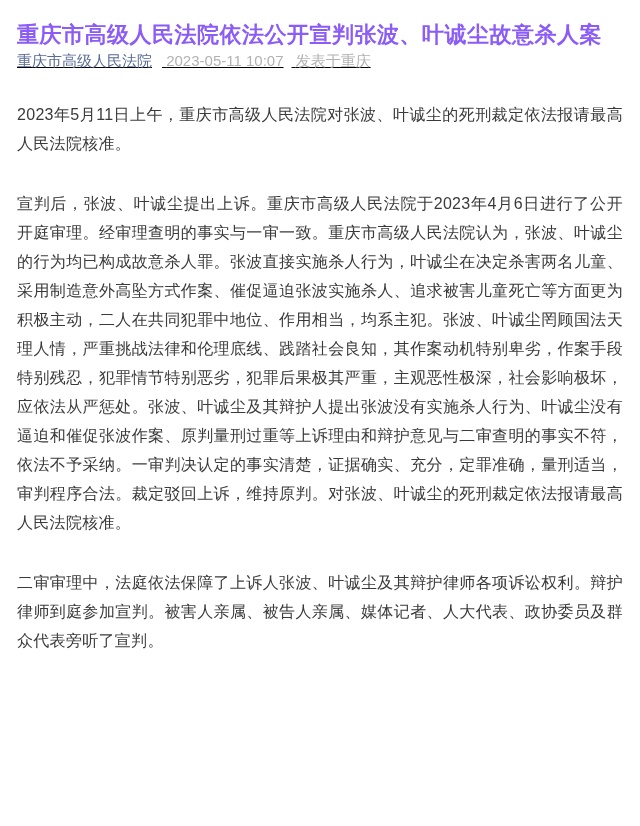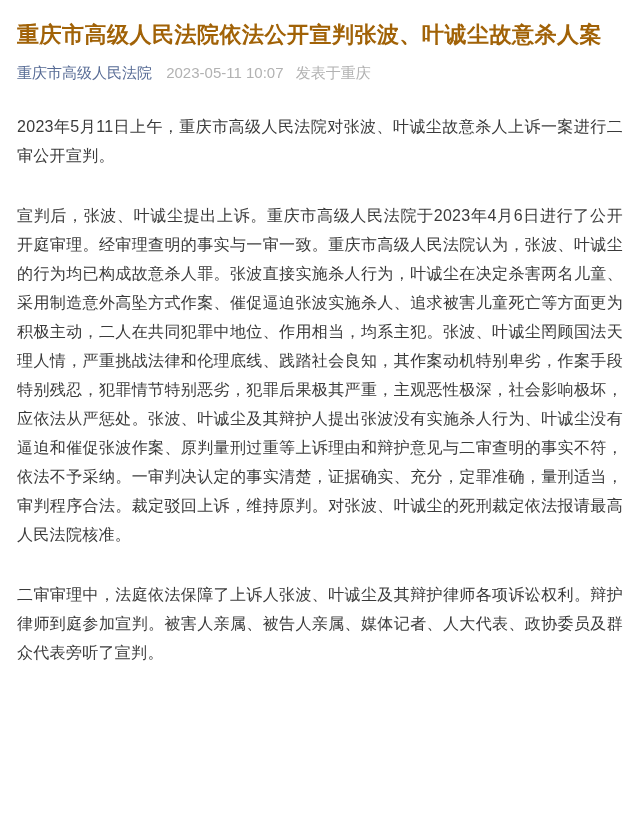--- a/index.html
+++ b/index.html
@@ -10,29 +10,30 @@
   .page {
     width: 640px;
     height: 826px;
     background: #ffffff;
     padding: 20px 17px 0 17px;
     overflow: hidden;
   }
   .title {
     font-size: 22px;
     font-weight: 700;
-    color: #a16207;
+    color: #8b5cf6;
     line-height: 1.4;
     letter-spacing: 0.5px;
   }
   .byline {
-    margin-top: 13px;
+    margin-top: 1px;
     font-size: 15px;
     line-height: 1.2;
     white-space: nowrap;
+    text-decoration: underline;
   }
   .account {
     color: #576b95;
     font-weight: 500;
     text-decoration: none;
     cursor: pointer;
     margin-right: 10px;
   }
   .meta {
     color: #b2b2b2;
@@ -57,17 +58,17 @@
 <div class="page">
   <h1 class="title">重庆市高级人民法院依法公开宣判张波、叶诚尘故意杀人案</h1>
 
   <div class="byline">
     <a class="account">重庆市高级人民法院</a>
     <span class="meta">2023-05-11 10:07</span>
     <span class="meta">发表于重庆</span>
   </div>
 
   <div class="content">
-    <p>2023年5月11日上午，重庆市高级人民法院对张波、叶诚尘故意杀人上诉一案进行二审公开宣判。</p>
+    <p>2023年5月11日上午，重庆市高级人民法院对张波、叶诚尘的死刑裁定依法报请最高人民法院核准。</p>
     <p>宣判后，张波、叶诚尘提出上诉。重庆市高级人民法院于2023年4月6日进行了公开开庭审理。经审理查明的事实与一审一致。重庆市高级人民法院认为，张波、叶诚尘的行为均已构成故意杀人罪。张波直接实施杀人行为，叶诚尘在决定杀害两名儿童、采用制造意外高坠方式作案、催促逼迫张波实施杀人、追求被害儿童死亡等方面更为积极主动，二人在共同犯罪中地位、作用相当，均系主犯。张波、叶诚尘罔顾国法天理人情，严重挑战法律和伦理底线、践踏社会良知，其作案动机特别卑劣，作案手段特别残忍，犯罪情节特别恶劣，犯罪后果极其严重，主观恶性极深，社会影响极坏，应依法从严惩处。张波、叶诚尘及其辩护人提出张波没有实施杀人行为、叶诚尘没有逼迫和催促张波作案、原判量刑过重等上诉理由和辩护意见与二审查明的事实不符，依法不予采纳。一审判决认定的事实清楚，证据确实、充分，定罪准确，量刑适当，审判程序合法。裁定驳回上诉，维持原判。对张波、叶诚尘的死刑裁定依法报请最高人民法院核准。</p>
     <p>二审审理中，法庭依法保障了上诉人张波、叶诚尘及其辩护律师各项诉讼权利。辩护律师到庭参加宣判。被害人亲属、被告人亲属、媒体记者、人大代表、政协委员及群众代表旁听了宣判。</p>
   </div>
 </div>
 
 </body></html>

